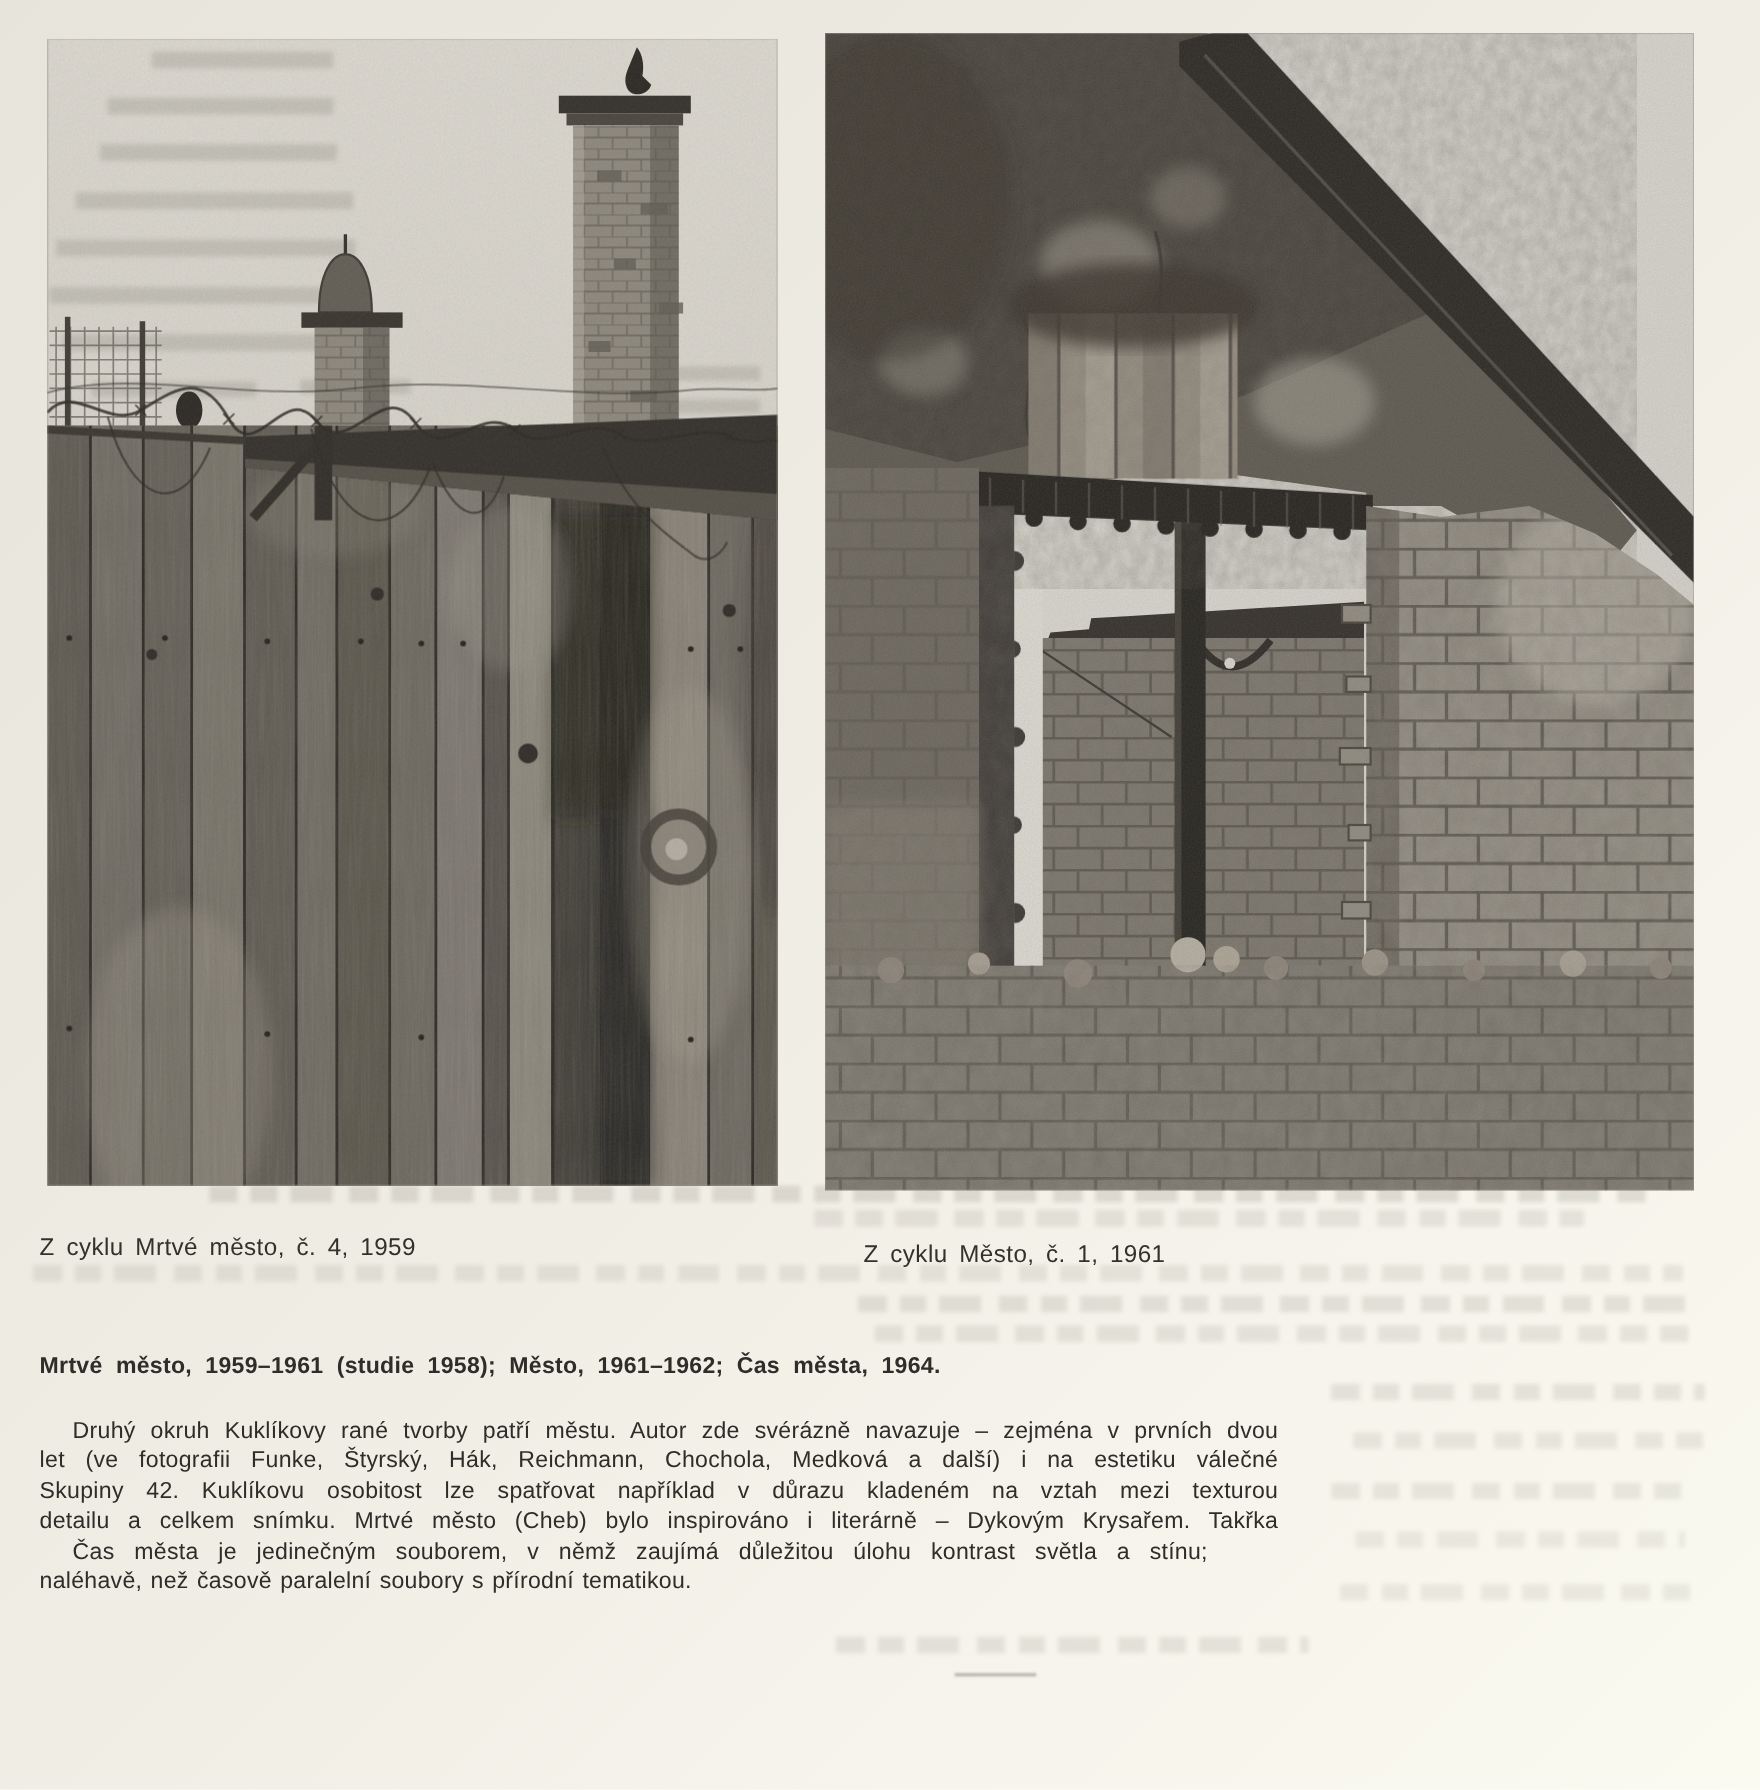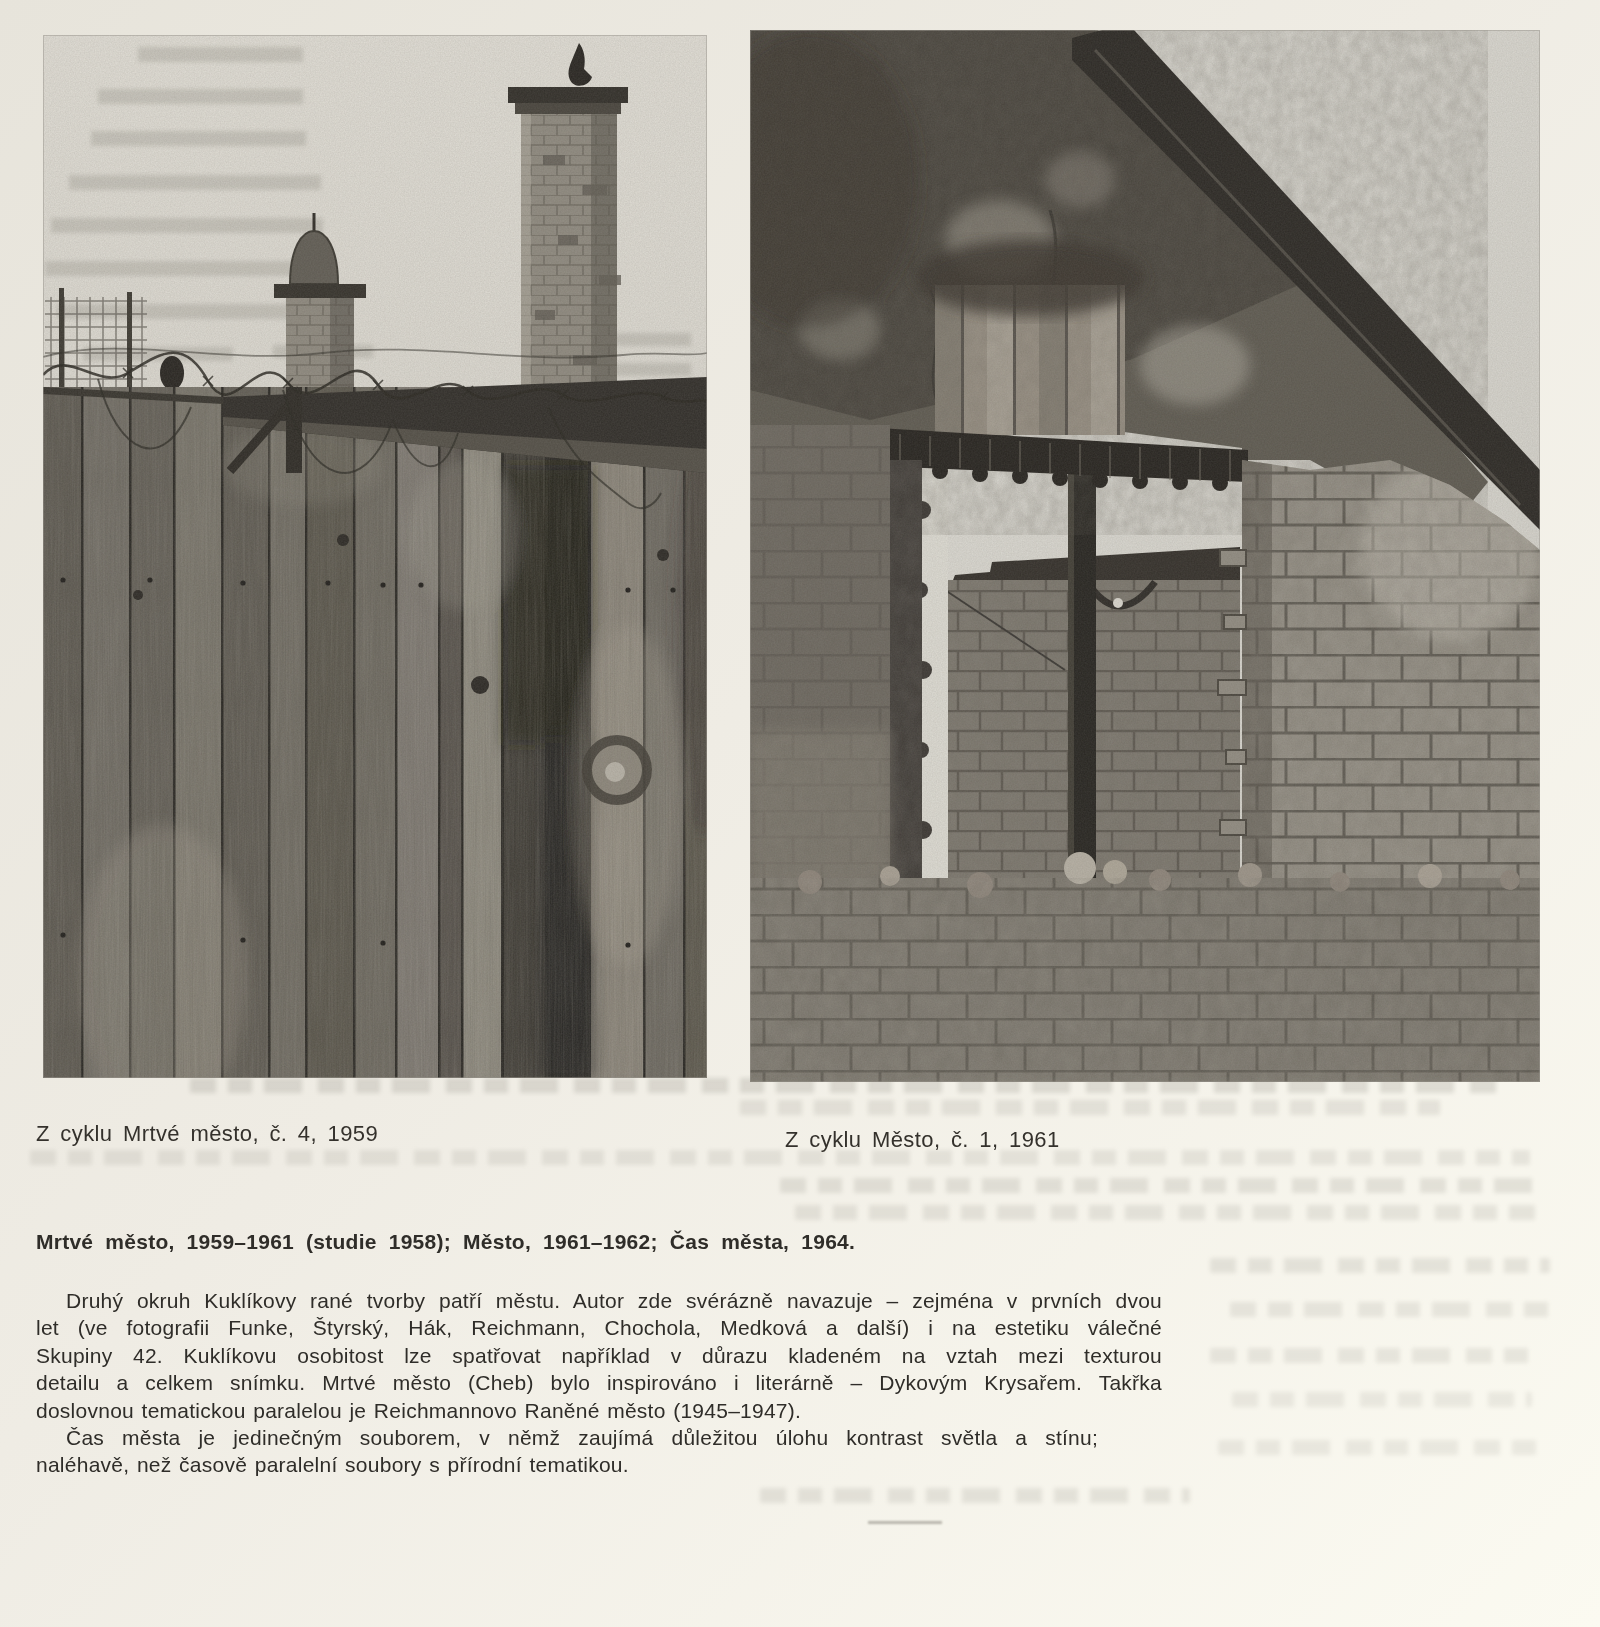--- a/index.html
+++ b/index.html
@@ -388,21 +388,20 @@
 <div class="caption caption-left">Z cyklu Mrtvé město, č. 4, 1959</div>
 <div class="caption caption-right">Z cyklu Město, č. 1, 1961</div>
 
 <div class="bodytext">
   <p class="heading">Mrtvé město, 1959–1961 (studie 1958); Město, 1961–1962; Čas města, 1964.</p>
   <div class="para">
     <div class="line just first">Druhý okruh Kuklíkovy rané tvorby patří městu. Autor zde svérázně navazuje – zejména v prvních dvou</div>
     <div class="line just">let (ve fotografii Funke, Štyrský, Hák, Reichmann, Chochola, Medková a další) i na estetiku válečné</div>
     <div class="line just">Skupiny 42. Kuklíkovu osobitost lze spatřovat například v důrazu kladeném na vztah mezi texturou</div>
     <div class="line just">detailu a celkem snímku. Mrtvé město (Cheb) bylo inspirováno i literárně – Dykovým Krysařem. Takřka</div>
-    <div class="line">doslovnou tematickou paralelou je Reichmannovo Raněné město (1945–1947).</div>
   </div>
   <div class="para">
     <div class="line just first" style="padding-right:64px;">Čas města je jedinečným souborem, v němž zaujímá důležitou úlohu kontrast světla a stínu;</div>
     <div class="line">naléhavě, než časově paralelní soubory s přírodní tematikou.</div>
   </div>
 </div>
 
 <div class="ghost" style="left:190px;top:1078px;width:1310px;opacity:.22;"></div>
 <div class="ghost" style="left:740px;top:1100px;width:700px;opacity:.16;"></div>
 <div class="ghost" style="left:30px;top:1150px;width:1500px;opacity:.15;"></div>

